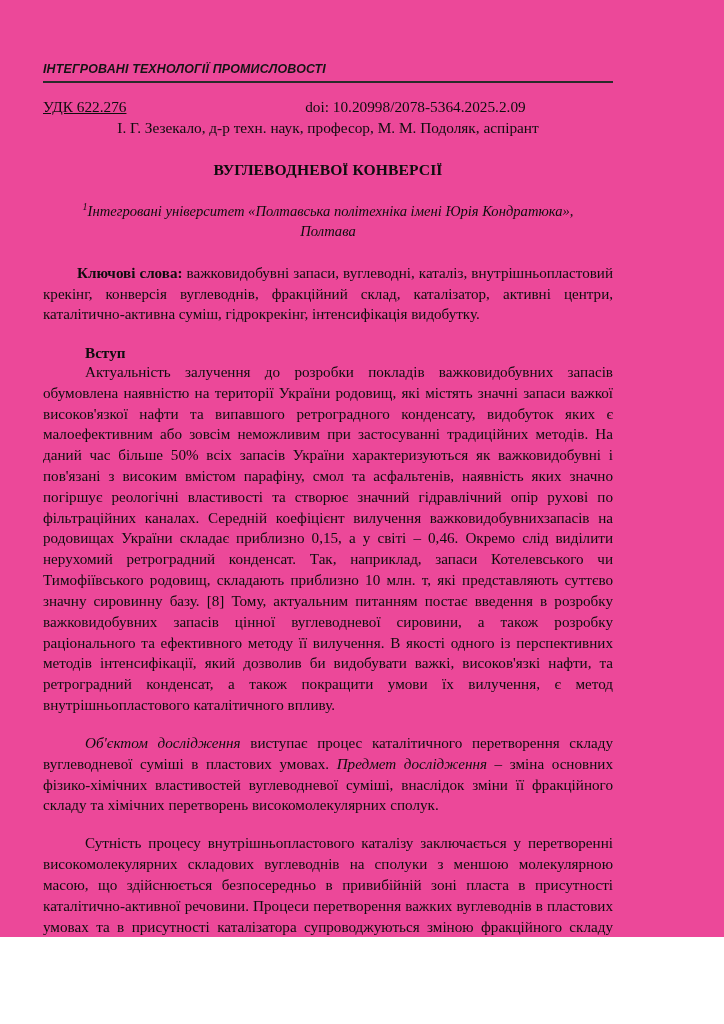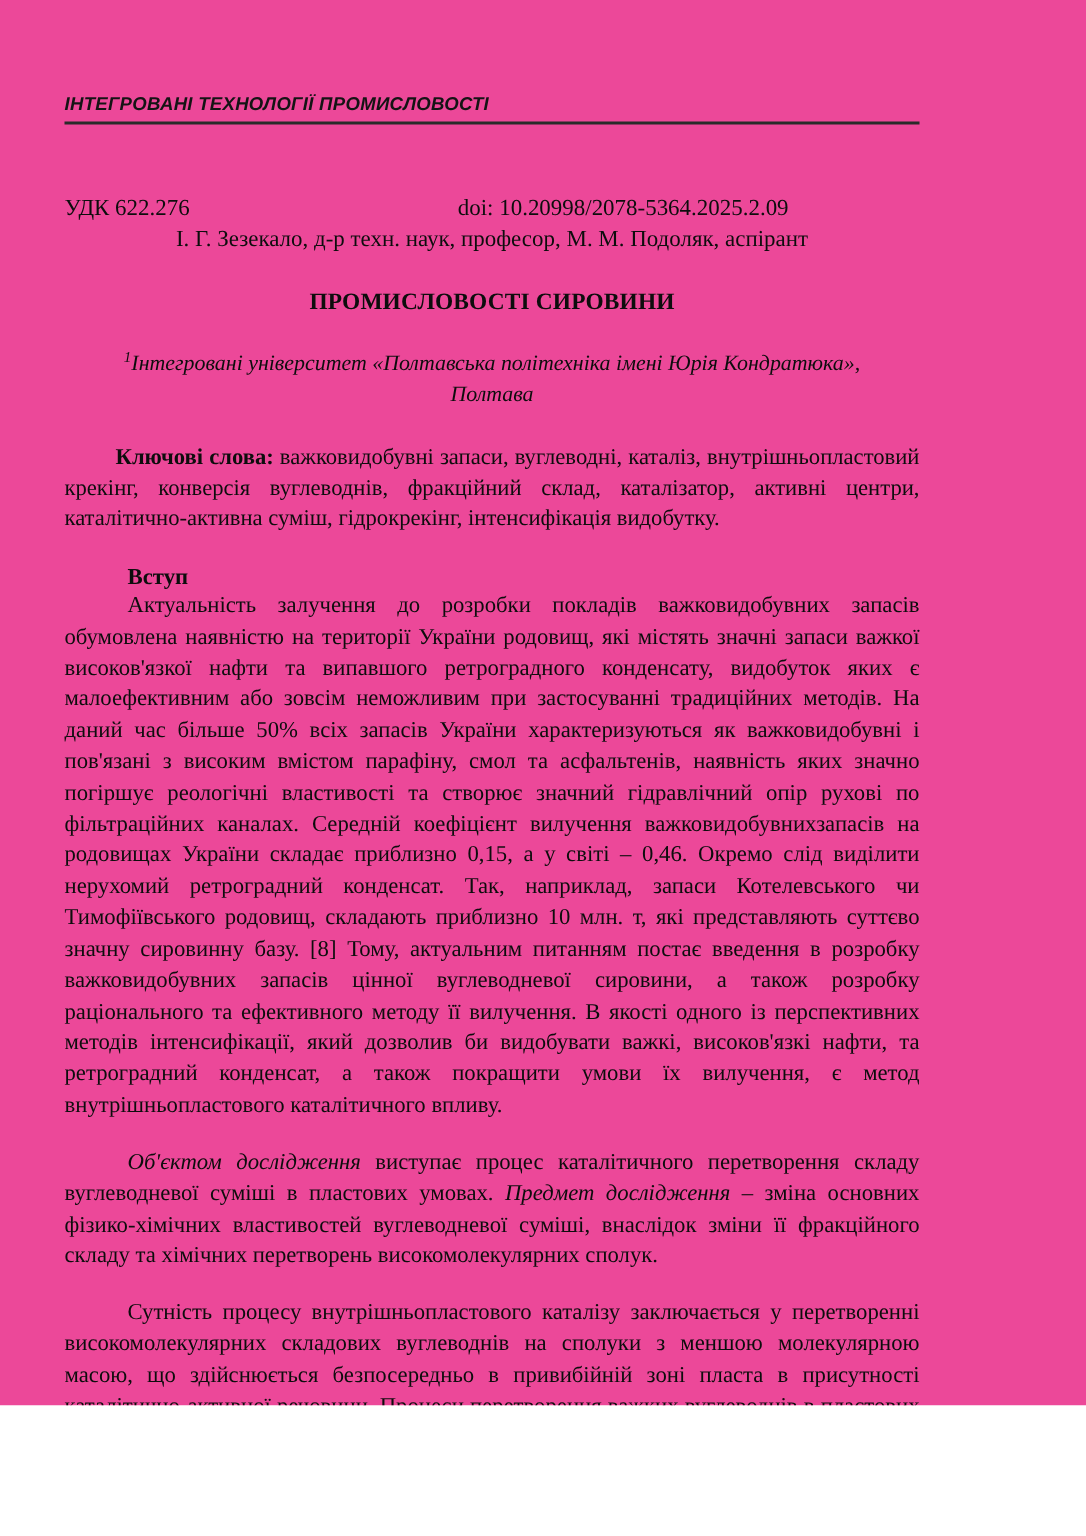--- a/index.html
+++ b/index.html
@@ -47,24 +47,24 @@
   
   .udk-row {
     display: flex;
     align-items: baseline;
     margin-top: 15px;
     font-size: 15.3px;
   }
   .udk {
     width: 46%;
     white-space: nowrap;
+    text-decoration: underline;
   }
   .doi {
     white-space: nowrap;
-    margin-top: 32px;
   }
 
   
   .authors {
     margin-top: 3px;
     text-align: center;
     font-size: 15.3px;
   }
 
   
@@ -158,21 +158,21 @@
     <div class="head-rule"></div>
 
     <div class="udk-row">
       <div class="udk">УДК 622.276</div>
       <div class="doi">doi: 10.20998/2078-5364.2025.2.09</div>
     </div>
 
     <div class="authors">І. Г. Зезекало, д-р техн. наук, професор, М. М. Подоляк, аспірант</div>
 
     <div class="title">
-      <span class="tline">ПРОМИСЛОВОСТІ СИРОВИНИ</span>
+      <span class="tline">ВУГЛЕВОДНЕВОЇ КОНВЕРСІЇ</span>
     </div>
 
     <div class="affiliation">
       <span class="aline"><sup>1</sup><span>Інтегровані університет «Полтавська політехніка імені Юрія Кондратюка»,</span></span>
       <span class="aline">Полтава</span>
     </div>
 
     <div class="keywords"><b>Ключові слова:</b><span> важковидобувні запаси, вуглеводні, каталіз, внутрішньопластовий крекінг, конверсія вуглеводнів, фракційний склад, каталізатор, активні центри, каталітично-активна суміш, гідрокрекінг, інтенсифікація видобутку.</span></div>
 
     <div class="section-heading">Вступ</div>

